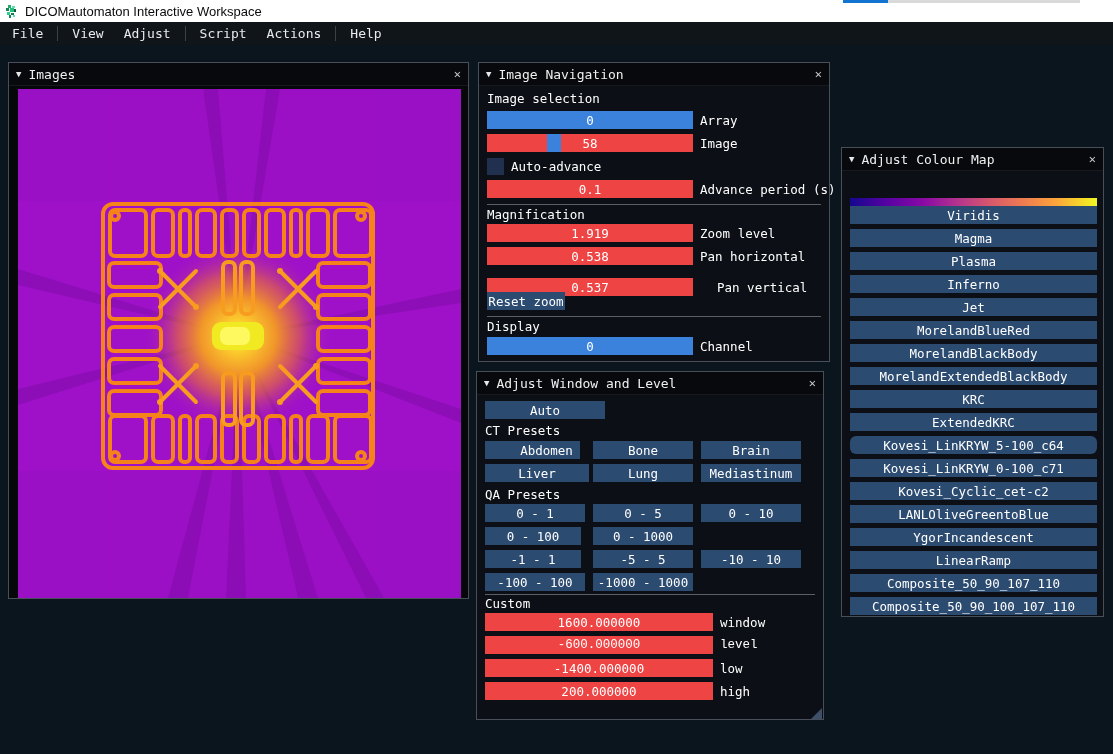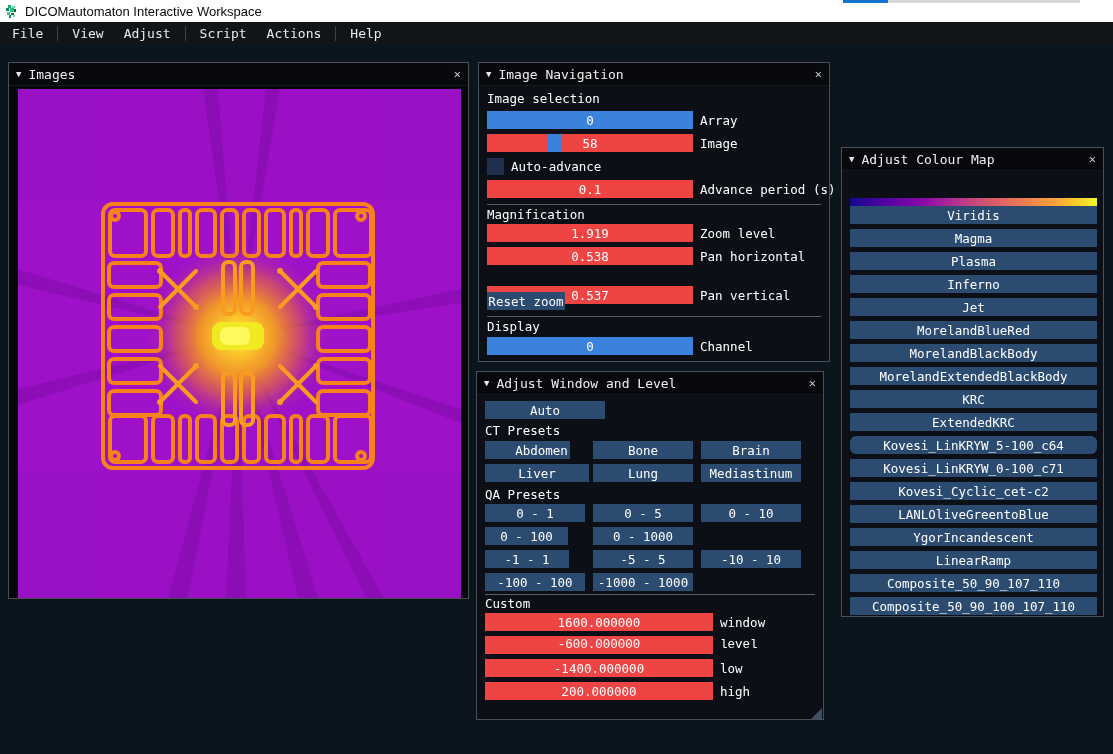--- a/index.html
+++ b/index.html
@@ -221,21 +221,21 @@
         <span>1.919</span>
       </div>
       <span class="lbl">Zoom level</span>
     </div>
     <div class="row" style="left:8px;top:161px;">
       <div class="field" style="width:206px;">
         <span>0.538</span>
       </div>
       <span class="lbl">Pan horizontal</span>
     </div>
-    <div class="row" style="left:8px;top:200px;">
+    <div class="row" style="left:8px;top:192px;gap:17px;">
       <div class="field" style="width:206px;">
         <span>0.537</span>
       </div>
       <span class="lbl">Pan vertical</span>
     </div>
     <div class="btn" style="position:absolute;left:8px;top:206px;width:78px;">Reset zoom</div>
     <div class="sep" style="top:230px;"></div>
     <span class="hd" style="left:8px;top:233px;">Display</span>
     <div class="row" style="left:8px;top:251px;">
       <div class="slider full" style="width:206px;">
@@ -248,33 +248,33 @@
 
 <div class="panel" style="left:476px;top:371px;width:348px;height:349px;">
   <div class="phead">
     <span class="tri">▼</span>
     <span>Adjust Window and Level</span>
     <span class="closex">✕</span>
   </div>
   <div class="pbody">
     <div class="btn" style="position:absolute;left:8px;top:6px;width:120px;">Auto</div>
     <span class="hd" style="left:8px;top:28px;">CT Presets</span>
-    <div class="btn" style="position:absolute;left:8px;top:46px;width:85px;padding-left:28px;">Abdomen</div>
+    <div class="btn" style="position:absolute;left:8px;top:46px;width:95px;padding-left:28px;">Abdomen</div>
     <div class="btn" style="position:absolute;left:116px;top:46px;width:100px;">Bone</div>
     <div class="btn" style="position:absolute;left:224px;top:46px;width:100px;">Brain</div>
     <div class="btn" style="position:absolute;left:8px;top:69px;width:104px;">Liver</div>
     <div class="btn" style="position:absolute;left:116px;top:69px;width:100px;">Lung</div>
     <div class="btn" style="position:absolute;left:224px;top:69px;width:100px;">Mediastinum</div>
     <span class="hd" style="left:8px;top:92px;">QA Presets</span>
     <div class="btn" style="position:absolute;left:8px;top:109px;width:100px;">0 - 1</div>
     <div class="btn" style="position:absolute;left:116px;top:109px;width:100px;">0 - 5</div>
     <div class="btn" style="position:absolute;left:224px;top:109px;width:100px;">0 - 10</div>
-    <div class="btn" style="position:absolute;left:8px;top:132px;width:83px;">0 - 100</div>
+    <div class="btn" style="position:absolute;left:8px;top:132px;width:96px;">0 - 100</div>
     <div class="btn" style="position:absolute;left:116px;top:132px;width:100px;">0 - 1000</div>
-    <div class="btn" style="position:absolute;left:8px;top:155px;width:84px;">-1 - 1</div>
+    <div class="btn" style="position:absolute;left:8px;top:155px;width:96px;">-1 - 1</div>
     <div class="btn" style="position:absolute;left:116px;top:155px;width:100px;">-5 - 5</div>
     <div class="btn" style="position:absolute;left:224px;top:155px;width:100px;">-10 - 10</div>
     <div class="btn" style="position:absolute;left:8px;top:178px;width:100px;">-100 - 100</div>
     <div class="btn" style="position:absolute;left:116px;top:178px;width:100px;">-1000 - 1000</div>
     <div class="sep" style="top:199px;"></div>
     <span class="hd" style="left:8px;top:201px;">Custom</span>
     <div class="row" style="left:8px;top:218px;">
       <div class="field" style="width:228px;">
         <span>1600.000000</span>
       </div>

